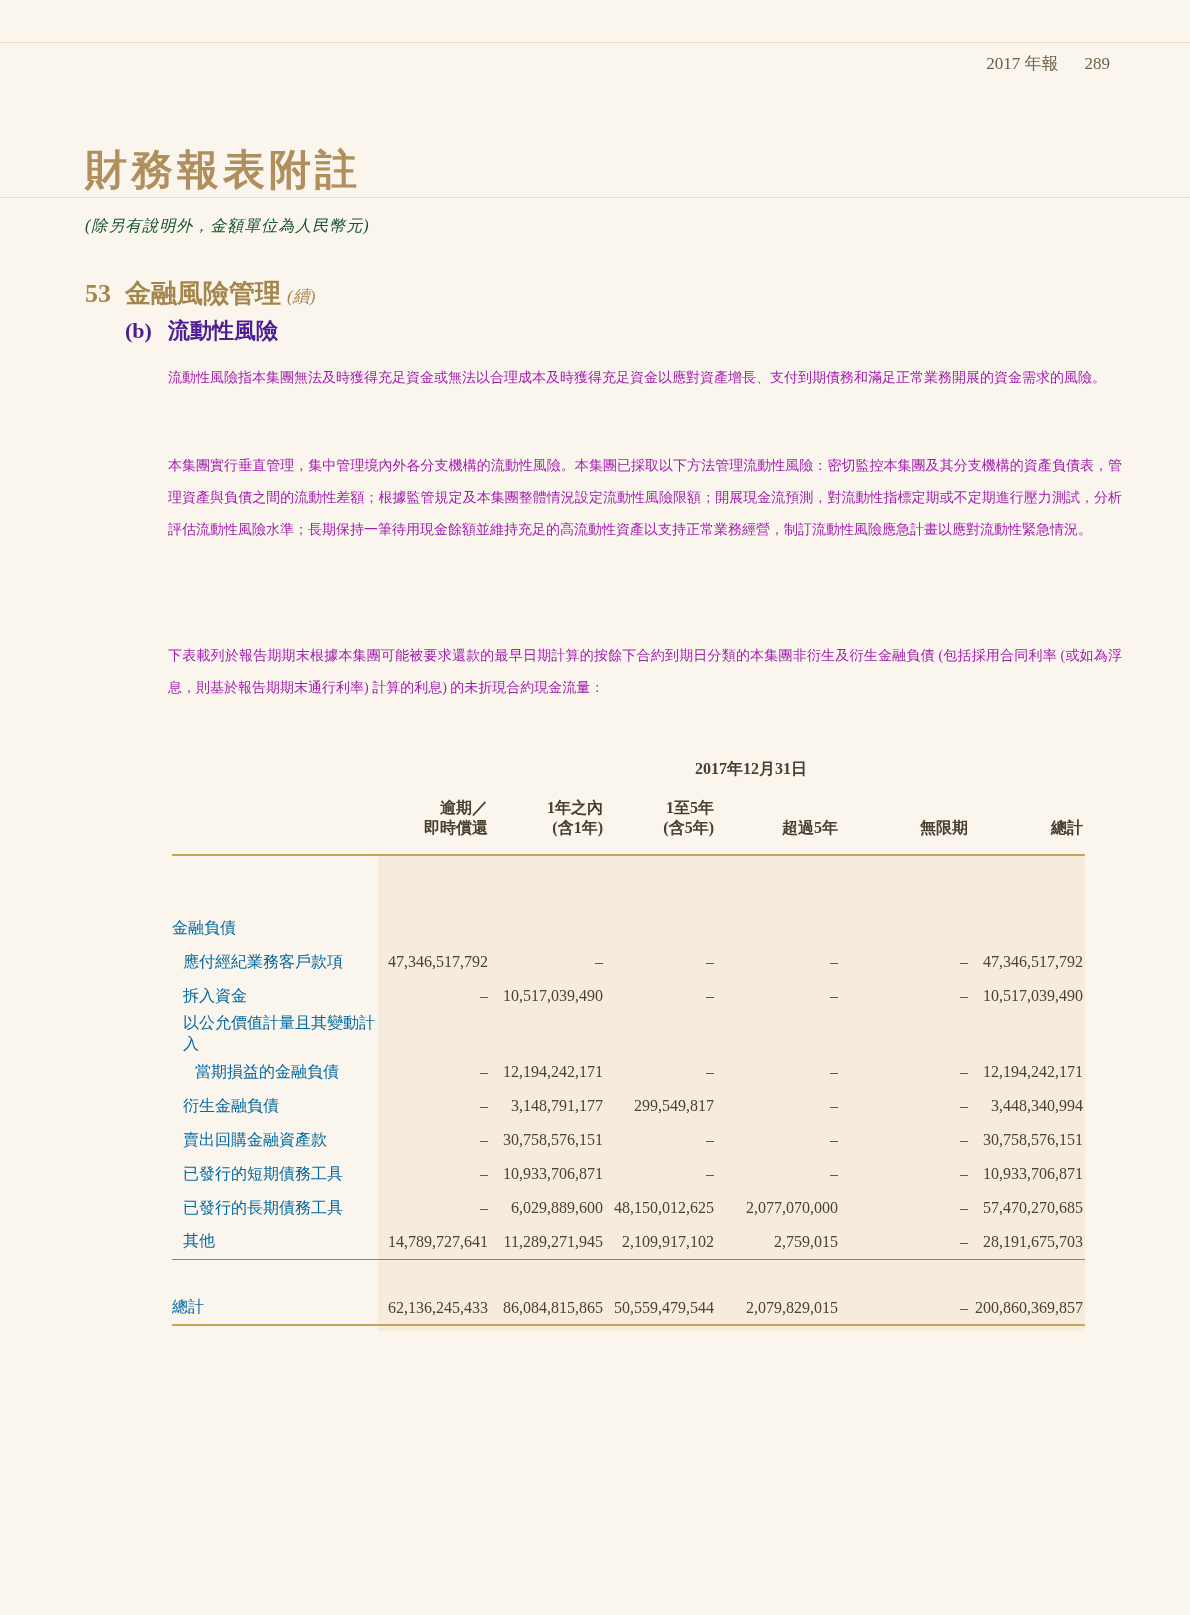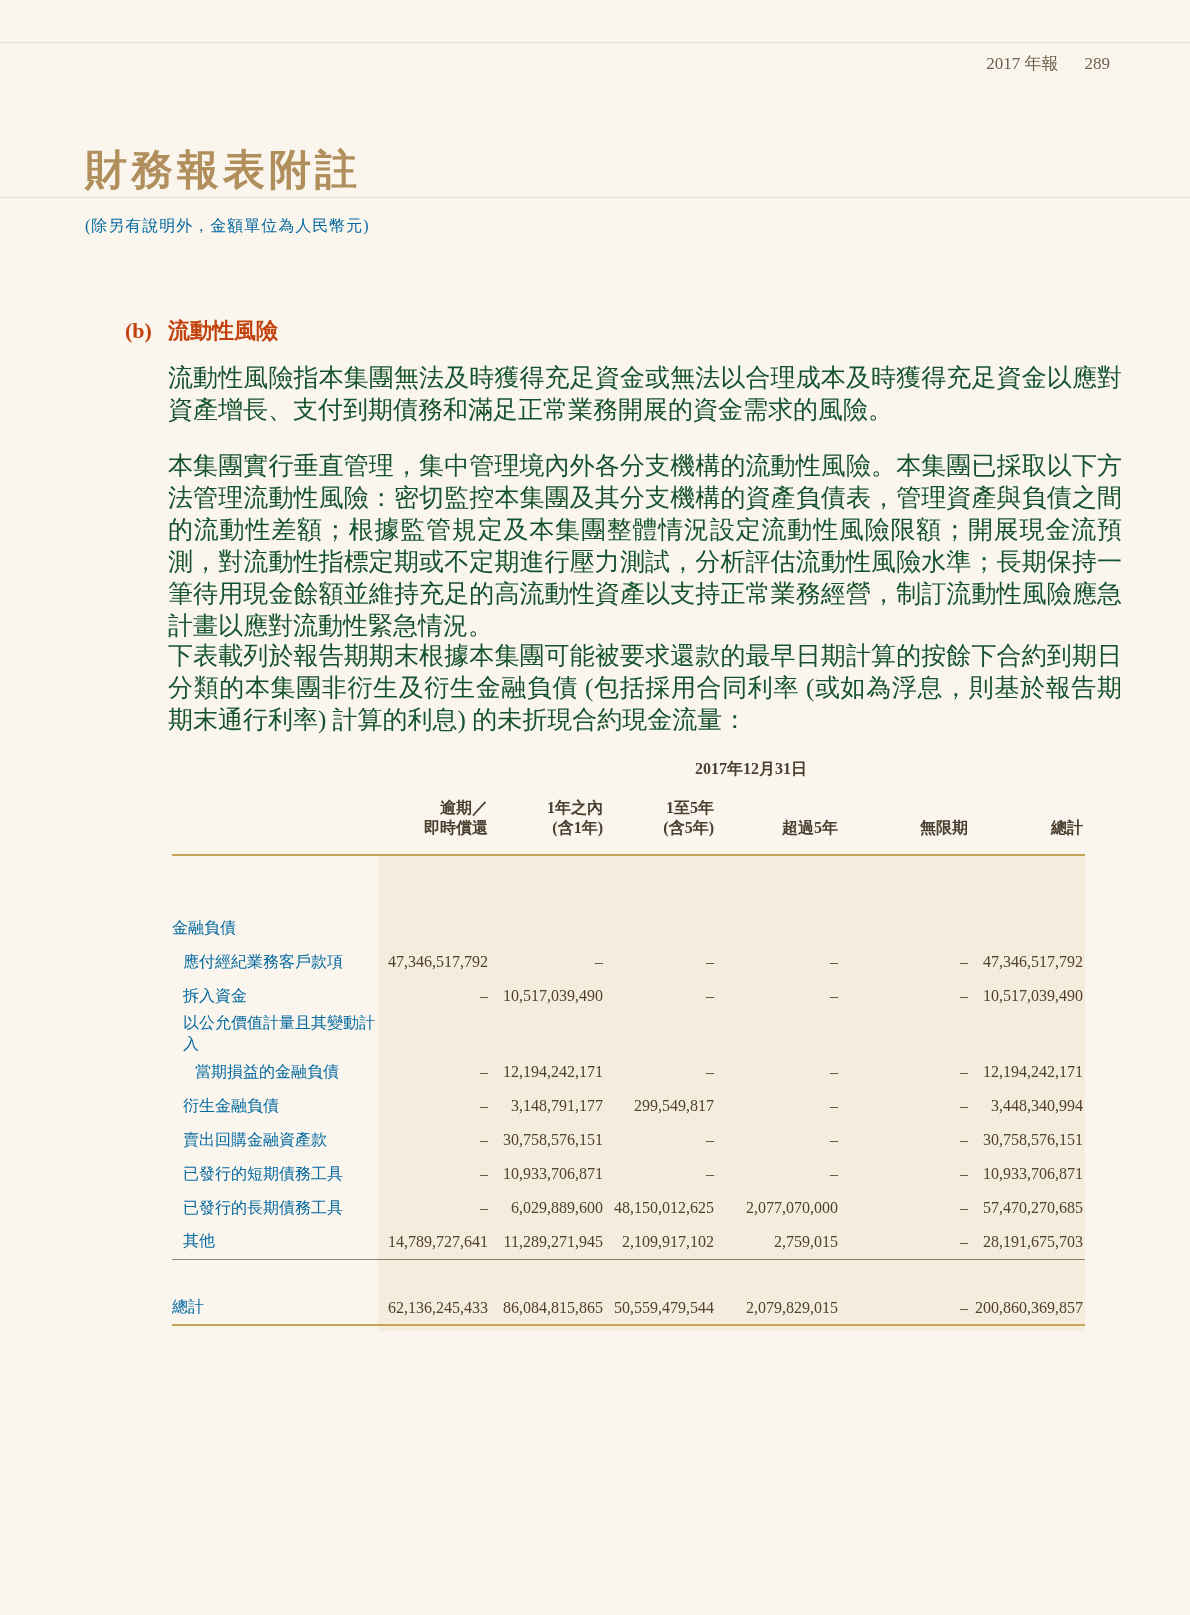--- a/index.html
+++ b/index.html
@@ -14,33 +14,33 @@
 
   .page-header { position:absolute; top:52px; right:80px; font-size:17px; color:#6F604E; }
   .page-header .yr { margin-right:26px; }
 
   .doc-title {
     position:absolute; top:142px; left:85px;
     font-size:42px; font-weight:bold; color:#B18F5C; letter-spacing:4px;
   }
   .subtitle {
     position:absolute; top:216px; left:85px;
-    font-size:16px; color:#0369a1; letter-spacing:1px;
+    font-style:italic; font-size:16px; color:#14532d; letter-spacing:1px;
   }
 
   .section-head { position:absolute; top:276px; left:85px; color:#A5854E; font-weight:bold; font-size:26px; }
   .section-head .sec-no { display:inline-block; width:40px; }
   .section-head .cont { font-size:17px; font-style:italic; font-weight:normal; margin-left:6px; }
 
-  .sub-head { position:absolute; top:316px; left:125px; font-size:22px; font-weight:bold; color:#c2410c; }
+  .sub-head { position:absolute; top:316px; left:125px; font-size:22px; font-weight:bold; color:#4c1d95; }
   .sub-head .b-label { display:inline-block; width:43px; font-weight:bold; }
 
   .para {
     position:absolute; left:168px; width:954px;
-    font-size:25px; line-height:32px; color:#14532d;
+    font-size:14px; line-height:32px; color:#a21caf;
     text-align:justify;
   }
   .p1 { top:362px; } .p2 { top:450px; } .p3 { top:640px; }
 
   .table-wrap { position:absolute; top:758px; left:172px; width:913px; }
   .date-head {
     padding-left:523px; font-weight:bold; font-size:16px; color:#4A3E2F;
     line-height:22px; margin-bottom:12px;
   }
   table { border-collapse:collapse; table-layout:fixed; width:913px; }
@@ -71,20 +71,23 @@
   <div class="rule-top"></div>
 
   <div class="page-header">
     <span class="yr">2017 年報</span><span>289</span>
   </div>
 
   <div class="doc-title">財務報表附註</div>
   <div class="rule-title"></div>
   <div class="subtitle">(除另有說明外，金額單位為人民幣元)</div>
 
+  <div class="section-head">
+    <span class="sec-no">53</span><span>金融風險管理</span><span class="cont">(續)</span>
+  </div>
 
   <div class="sub-head">
     <span class="b-label">(b)</span><span>流動性風險</span>
   </div>
 
   <div class="para p1">流動性風險指本集團無法及時獲得充足資金或無法以合理成本及時獲得充足資金以應對資產增長、支付到期債務和滿足正常業務開展的資金需求的風險。</div>
   <div class="para p2">本集團實行垂直管理，集中管理境內外各分支機構的流動性風險。本集團已採取以下方法管理流動性風險：密切監控本集團及其分支機構的資產負債表，管理資產與負債之間的流動性差額；根據監管規定及本集團整體情況設定流動性風險限額；開展現金流預測，對流動性指標定期或不定期進行壓力測試，分析評估流動性風險水準；長期保持一筆待用現金餘額並維持充足的高流動性資產以支持正常業務經營，制訂流動性風險應急計畫以應對流動性緊急情況。</div>
   <div class="para p3">下表載列於報告期期末根據本集團可能被要求還款的最早日期計算的按餘下合約到期日分類的本集團非衍生及衍生金融負債 (包括採用合同利率 (或如為浮息，則基於報告期期末通行利率) 計算的利息) 的未折現合約現金流量：</div>
 
   <div class="table-wrap">

